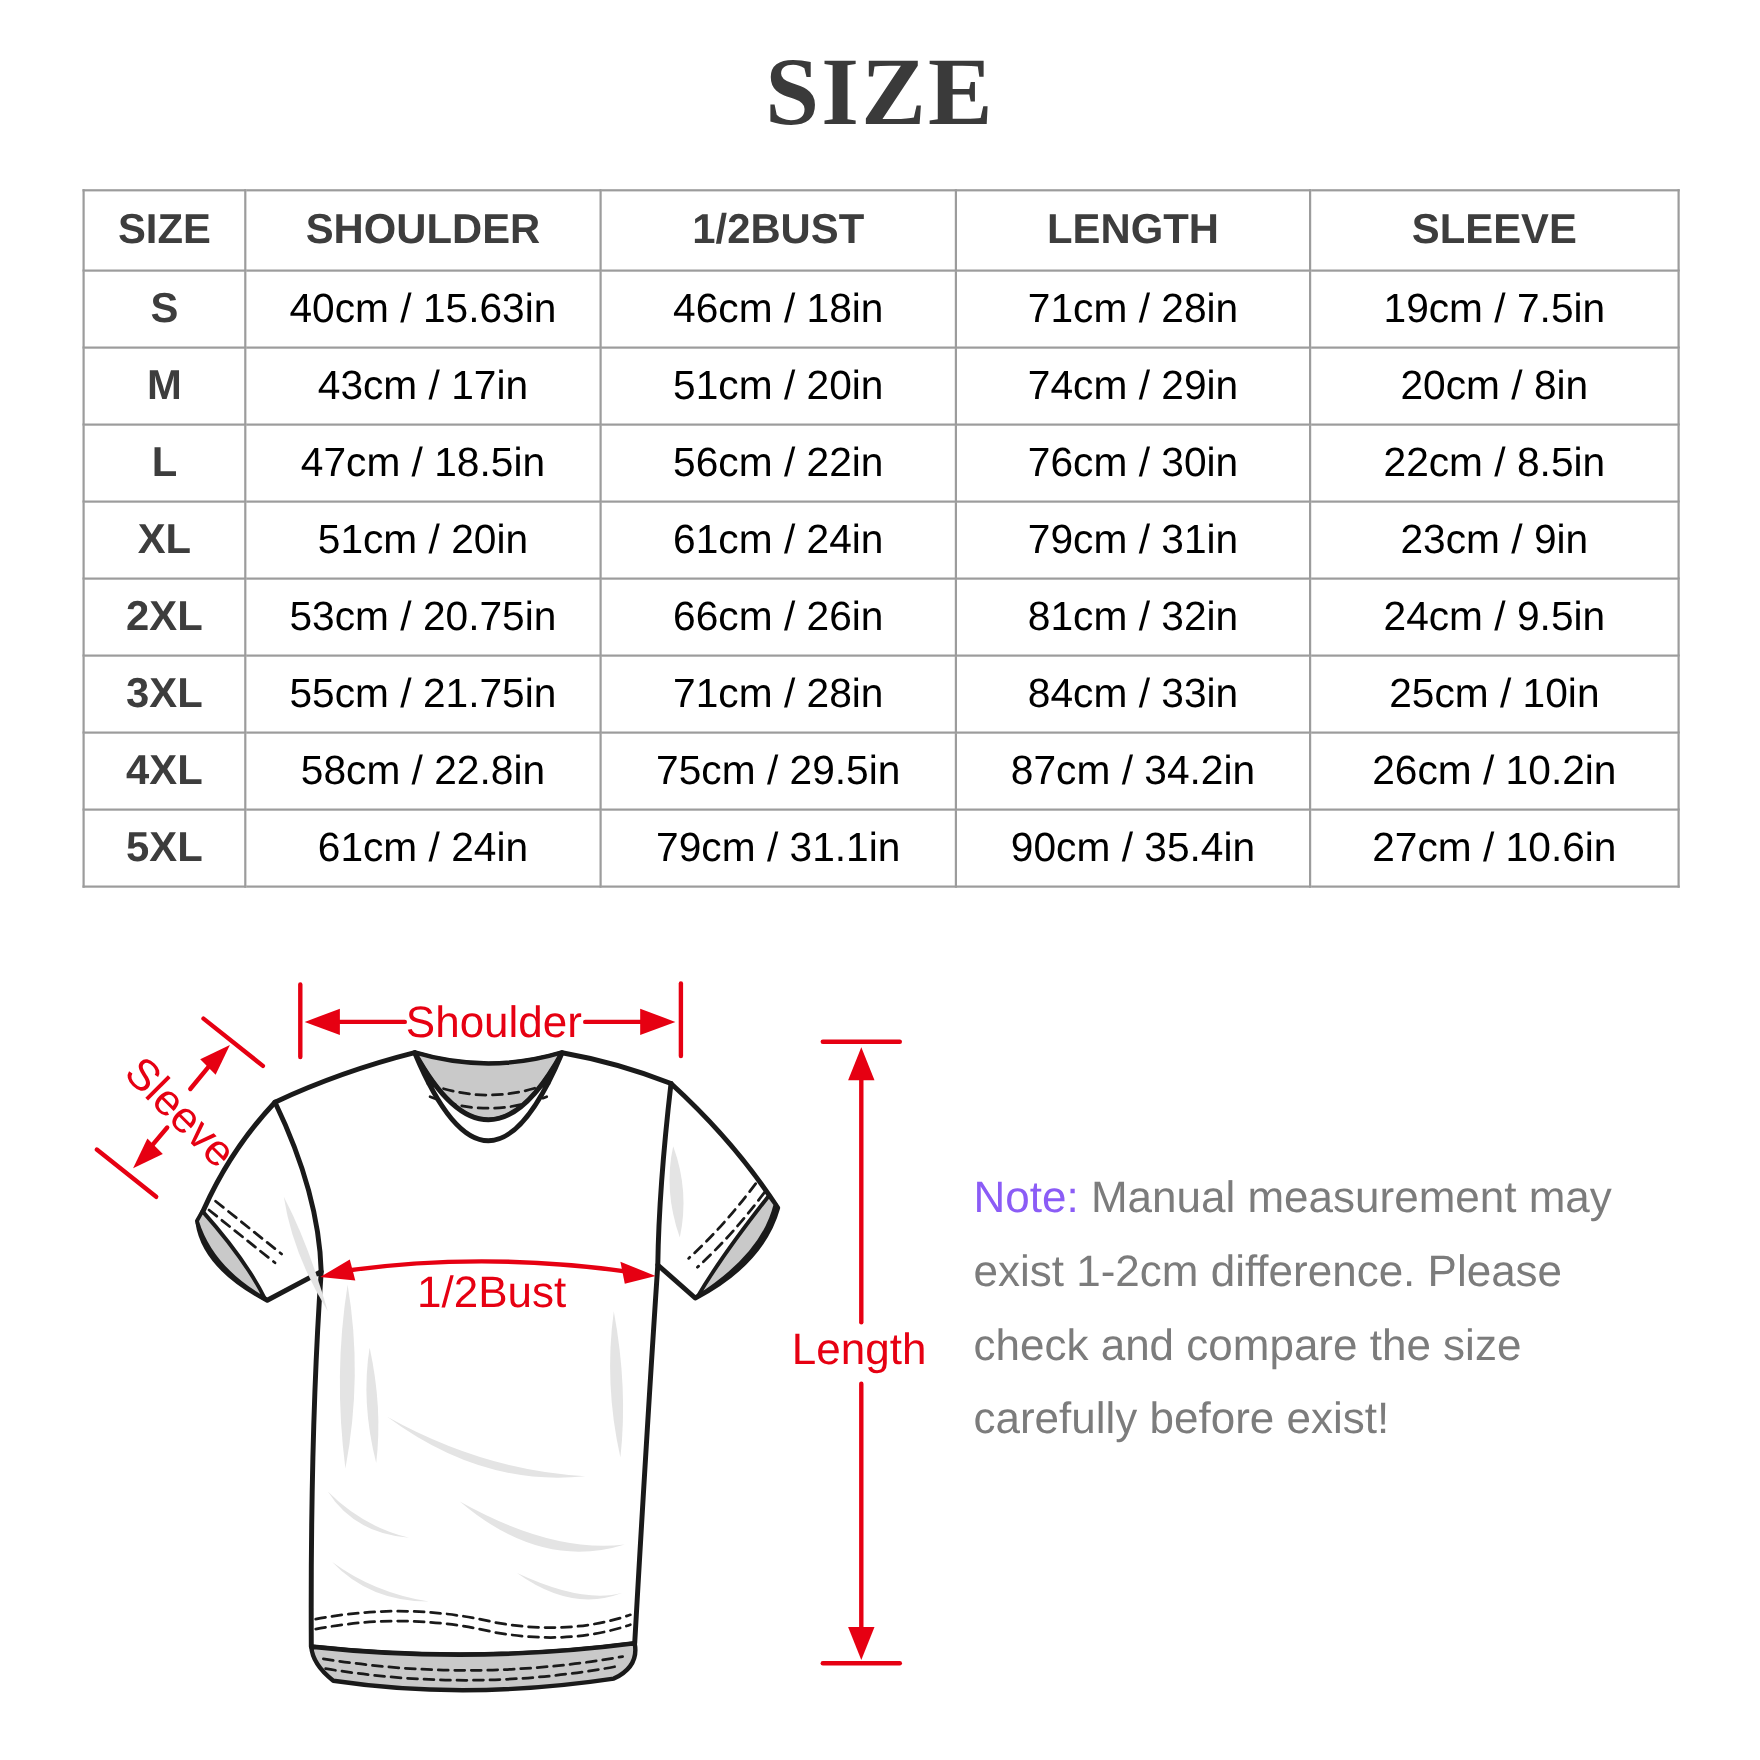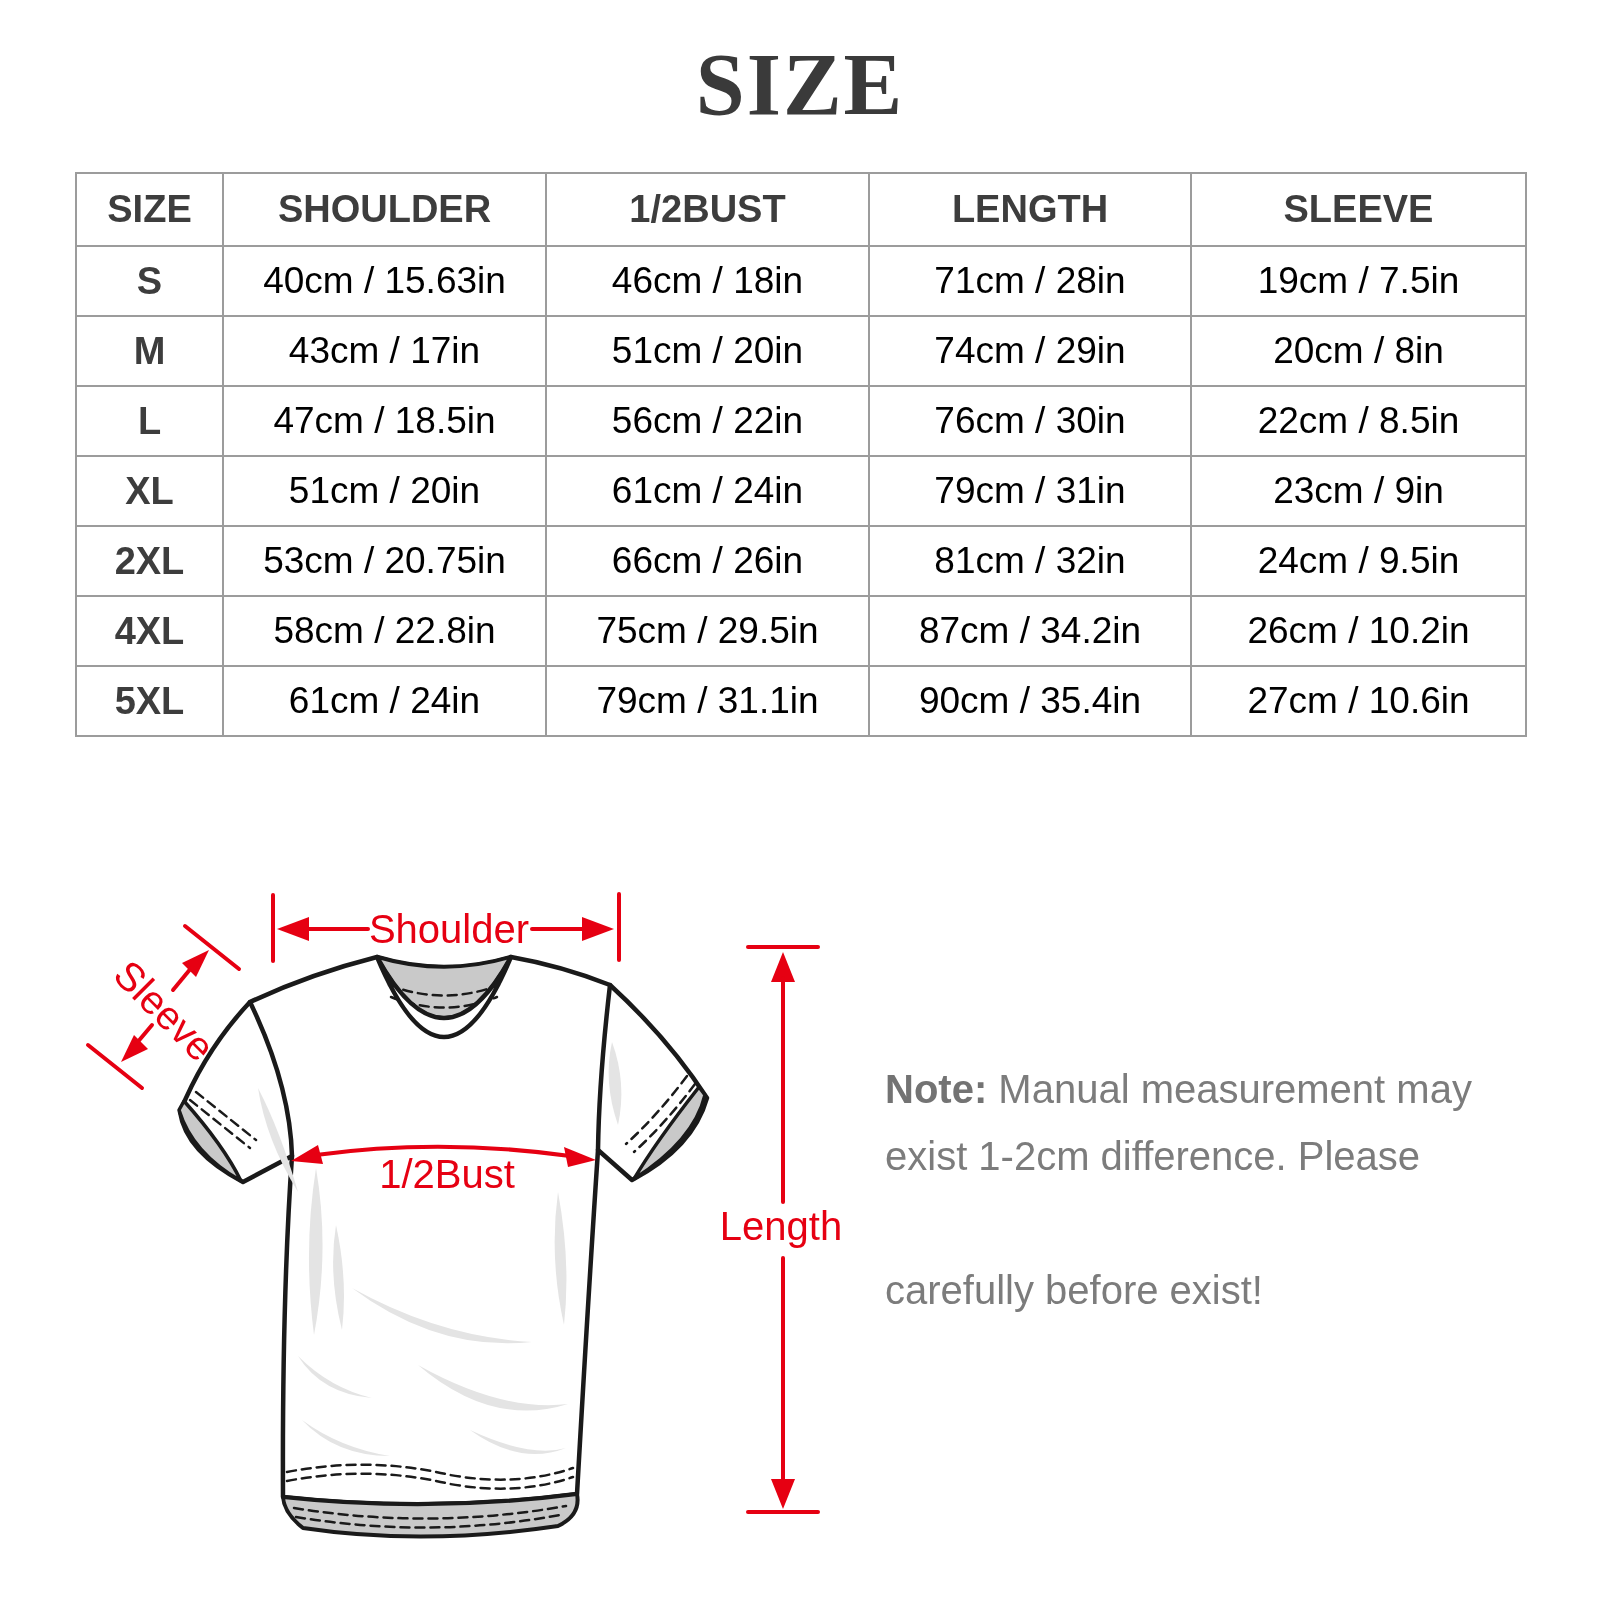--- a/index.html
+++ b/index.html
@@ -34,21 +34,21 @@
   .stitch{ fill:none; stroke:#1a1a1a; stroke-width:2.5; stroke-dasharray:9 6; stroke-linecap:round; }
   .redline{ fill:none; stroke:var(--accent); stroke-width:4; stroke-linecap:round; }
   .redhead{ fill:var(--accent); stroke:none; }
   .redtext{ fill:var(--accent); font-family:"Liberation Sans","DejaVu Sans",sans-serif; font-size:40px; }
   .halo{ paint-order:stroke; stroke:#ffffff; stroke-width:10; }
 
   .note{
     position:absolute; left:885px; top:1056px; width:630px;
     font-size:40px; line-height:67px; color:#7c7c7c;
   }
-  .note .note-label{ font-weight:bold; color:#737373; }
+  .note .note-label{ font-weight:normal; color:#8b5cf6; }
 </style>
 </head>
 <body>
 
 <div class="page">
 
   <div class="title">SIZE</div>
 
   <table class="size-table">
     <colgroup>
@@ -95,20 +95,27 @@
       <td>23cm / 9in</td>
     </tr>
     <tr>
       <td class="size-cell">2XL</td>
       <td>53cm / 20.75in</td>
       <td>66cm / 26in</td>
       <td>81cm / 32in</td>
       <td>24cm / 9.5in</td>
     </tr>
     <tr>
+      <td class="size-cell">3XL</td>
+      <td>55cm / 21.75in</td>
+      <td>71cm / 28in</td>
+      <td>84cm / 33in</td>
+      <td>25cm / 10in</td>
+    </tr>
+    <tr>
       <td class="size-cell">4XL</td>
       <td>58cm / 22.8in</td>
       <td>75cm / 29.5in</td>
       <td>87cm / 34.2in</td>
       <td>26cm / 10.2in</td>
     </tr>
     <tr>
       <td class="size-cell">5XL</td>
       <td>61cm / 24in</td>
       <td>79cm / 31.1in</td>
@@ -195,17 +202,17 @@
       <path class="redline" d="M783,1258 L783,1484"></path>
       <polygon class="redhead" points="783,1509 771,1479 795,1479"></polygon>
       <path class="redline" d="M748,1512 L818,1512"></path>
     </g>
   </svg>
 
   <div class="note">
     <span class="note-label">Note:</span>
     <span>Manual measurement may</span><br>
     <span>exist 1-2cm difference. Please</span><br>
-    <br>
+    <span>check and compare the size</span><br>
     <span>carefully before exist!</span>
   </div>
 
 </div>
 
 </body></html>

